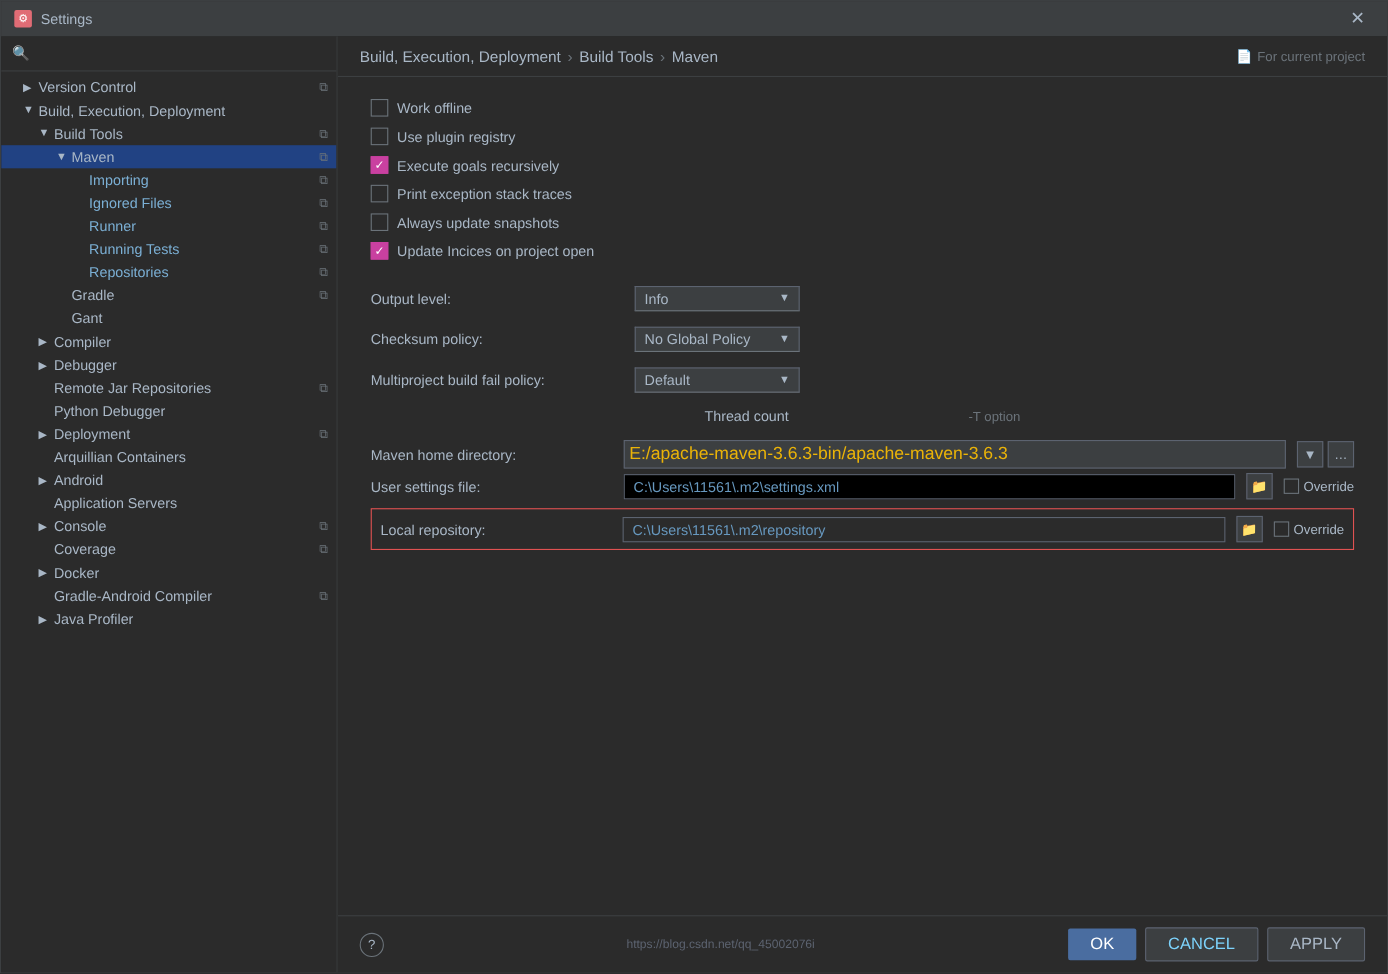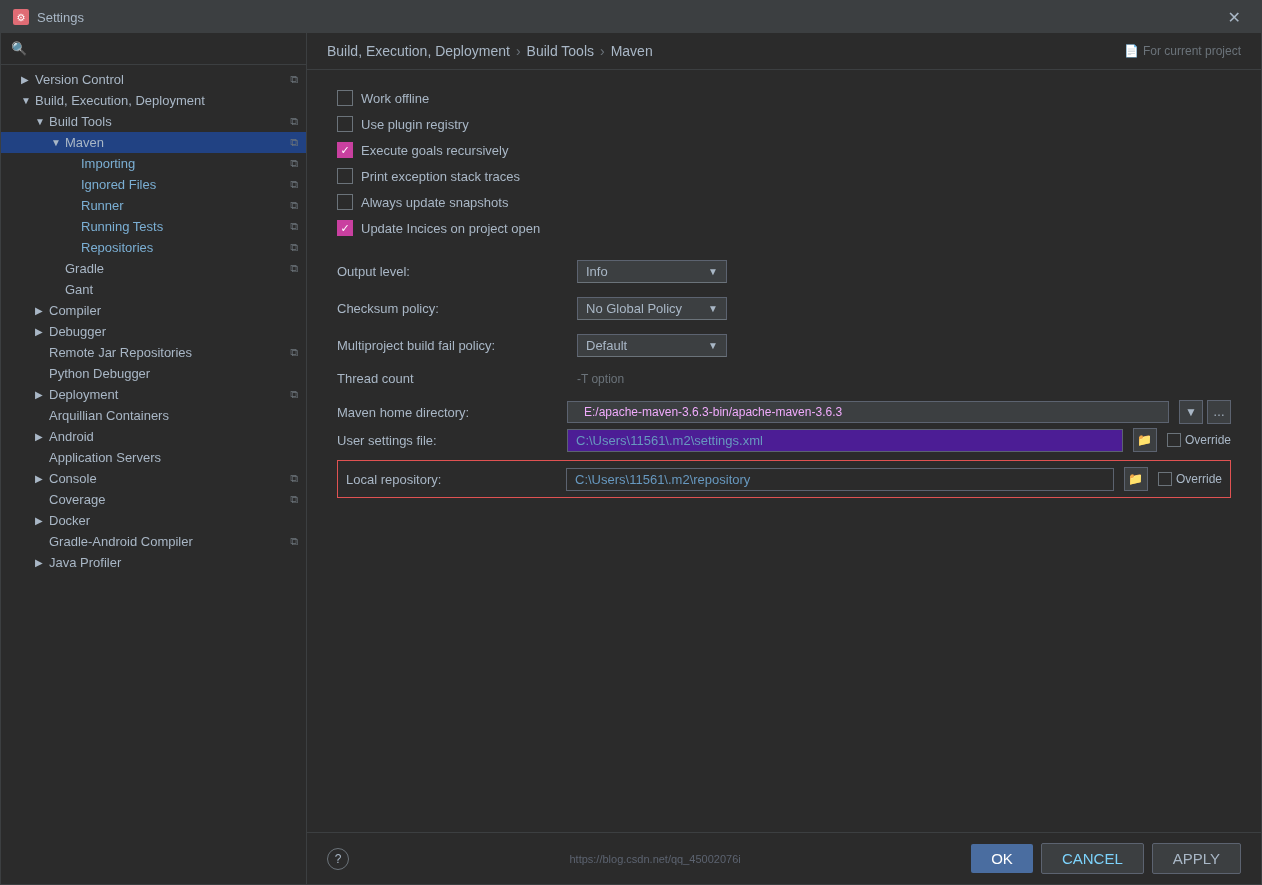--- a/index.html
+++ b/index.html
@@ -211,37 +211,38 @@
     }
     .dropdown .arrow-down {
       margin-left: auto;
       font-size: 10px;
     }
     .thread-row {
       display: flex;
       align-items: center;
       gap: 20px;
       margin-bottom: 14px;
+      justify-content: center;
     }
     .thread-label { width: 220px; color: #a9b7c6; flex-shrink: 0; }
     .thread-option { color: #6b737a; font-size: 12px; }
     .file-row {
       display: flex;
       align-items: center;
       margin-bottom: 8px;
       gap: 10px;
     }
     .file-label {
       width: 220px;
       color: #a9b7c6;
       flex-shrink: 0;
     }
     .file-input {
       flex: 1;
-      background: #4c1d95;
+      background: #000000;
       border: 1px solid #5c6370;
       color: #6798bf;
       padding: 3px 8px;
       font-size: 13px;
     }
     .file-actions {
       display: flex;
       gap: 4px;
       align-items: center;
     }
@@ -345,23 +346,23 @@
     .maven-home-row {
       display: flex;
       align-items: center;
       margin-bottom: 4px;
       gap: 10px;
     }
     .maven-home-input {
       flex: 1;
       background: #3c3f41;
       border: 1px solid #5c6370;
-      color: #f0abfc;
-      padding: 3px 16px;
-      font-size: 12px;
+      color: #eab308;
+      padding: 3px 4px;
+      font-size: 16px;
     }
   </style>
 </head>
 <body>
 
 <div class="window">
 
   <div class="title-bar">
     <div class="title-bar-left">
       <div class="title-icon">⚙</div>

